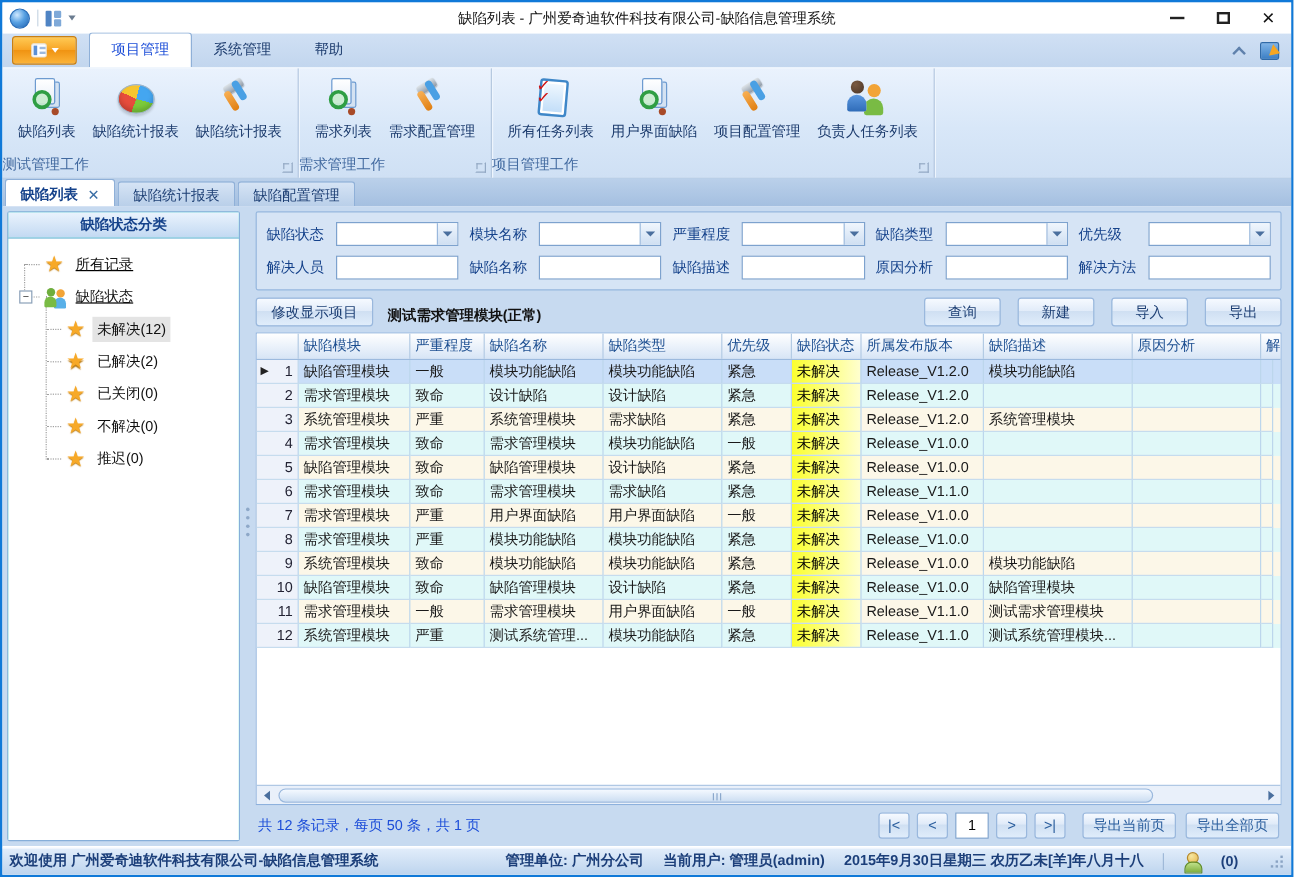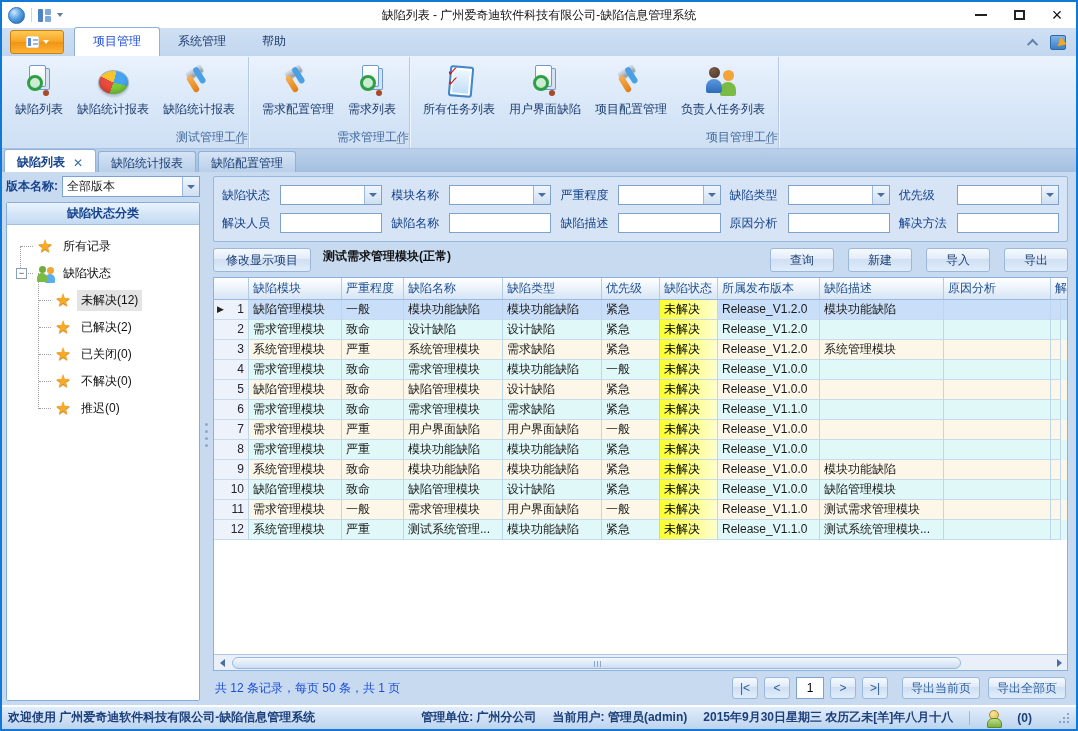--- a/index.html
+++ b/index.html
@@ -41,21 +41,21 @@
   .about-ic { width:16px; height:15px; background:linear-gradient(#7fb4e8,#3c7fc4); border:1px solid #2f6aa8; border-radius:2px; position:relative; }
   .about-ic::before { content:""; position:absolute; right:-2px; top:2px; width:0; height:0;
                       border-top:5px solid transparent; border-bottom:5px solid transparent; border-left:8px solid #f5a623; transform:rotate(20deg); }
 
   
   .ribbon { height:92px; background:linear-gradient(#eaf2fd,#d8e7f8 55%,#cfe0f4); border-bottom:1px solid #a9c4e2; display:flex; flex:none; }
   .rgroup { display:flex; flex-direction:column; border-right:1px solid #b6c9e0; box-shadow:1px 0 0 #eef5fd; position:relative; }
   .rbtns { flex:1; display:flex; align-items:flex-start; padding:4px 6px 0; }
   .rbtn { display:flex; flex-direction:column; align-items:center; padding:3px 7px 2px; border-radius:3px; cursor:default; }
   .rbtn-label { color:#1d3c6e; margin-top:3px; white-space:nowrap; }
-  .rgroup-label { height:19px; text-align:right; color:#41699f; line-height:17px; position:relative; }
+  .rgroup-label { height:19px; text-align:left; color:#41699f; line-height:17px; position:relative; }
   .dlg-launcher { position:absolute; right:4px; bottom:4px; width:9px; height:9px; border:1px solid #93a9c4; border-top-color:transparent; border-left-color:transparent; }
   .dlg-launcher::before { content:""; position:absolute; left:0px; top:0px; width:4px; height:4px; border-left:1px solid #93a9c4; border-top:1px solid #93a9c4; }
 
   .ric { width:36px; height:34px; position:relative; flex:none; }
   .ric.searchdoc::before { content:""; position:absolute; left:8px; top:1px; width:15px; height:20px;
          background:linear-gradient(#ffffff,#e6eef8); border:1px solid #6d9bd0; border-radius:2px;
          box-shadow:4px 3px 0 -1px #d4e2f2, 4px 3px 0 0 #6d9bd0; }
   .ric.searchdoc::after { content:""; position:absolute; left:6px; top:11px; width:10px; height:10px;
          border:3px solid #2f9e44; background:rgba(200,236,205,.9); border-radius:50%;
          box-shadow:11px 10px 0 -5px #a84a28; }
@@ -94,21 +94,21 @@
   .combo { flex:1; height:21px; background:#fff; border:1px solid #7da2ce; display:flex; align-items:center; position:relative; }
   .combo-value { flex:1; padding:0 4px; color:#222; overflow:hidden; white-space:nowrap; }
   .combo-btn { width:17px; height:100%; border-left:1px solid #9ab8dd; background:linear-gradient(#f0f6fd,#cfdff2); display:flex; align-items:center; justify-content:center; }
   .combo-arrow { width:0; height:0; border-left:4px solid transparent; border-right:4px solid transparent; border-top:4px solid #4a6f9e; }
   .side-panel { flex:1; display:flex; flex-direction:column; border:1px solid #86aed9; border-radius:2px; min-height:0; background:#5eead4; }
   .side-header { height:22px; background:linear-gradient(#eaf3fd,#c2d9f2); border-bottom:1px solid #9dbfe2; text-align:center;
                  line-height:21px; font-weight:bold; color:#15428b; flex:none; }
   .tree { flex:1; background:#fff; padding:8px 0 0 6px; position:relative; overflow:hidden; }
   .tree-vline { position:absolute; border-left:1px dotted #a0a0a0; }
   .tree-item { height:27px; display:flex; align-items:center; position:relative; cursor:default; }
-  .tree-item.lv1 { padding-left:24px; }
+  .tree-item.lv1 { padding-left:24px;text-decoration:underline; }
   .tree-item.lv2 { padding-left:42px; }
   .tree-item::before { content:""; position:absolute; top:13px; width:12px; border-top:1px dotted #a0a0a0; }
   .tree-item.lv1::before { left:8px; }
   .tree-item.lv2::before { left:26px; }
   .expander { display:none; position:absolute; left:3px; top:8px; width:11px; height:11px; background:#fff; border:1px solid #8aa0b8;
               line-height:9px; text-align:center; font-size:9px; color:#333; }
   .tree-item.haskids .expander { display:block; }
   .t-icon { width:22px; height:20px; flex:none; position:relative; }
   .t-icon.star::before { content:"★"; position:absolute; left:0; top:-1px; font-size:18px; line-height:20px; color:#f7a928; text-shadow:0 1px 1px #bd7d14; }
   .t-icon.people::before { content:""; position:absolute; left:2px; top:2px; width:7px; height:7px; border-radius:50%;
@@ -127,21 +127,21 @@
   .content { flex:1; display:flex; flex-direction:column; padding:4px 8px 4px 0; min-width:0; min-height:0; }
 
   .filter-panel { border:1px solid #96b7de; border-radius:2px; background:#d6e4f5; padding:7px 8px; margin-bottom:6px; flex:none; }
   .filter-row { display:flex; align-items:center; gap:9px; height:22px; }
   .filter-row + .filter-row { margin-top:6px; }
   .fpair { display:flex; align-items:center; flex:1; min-width:0; }
   .flabel { width:58px; flex:none; color:#15428b; white-space:nowrap; }
   .fpair .combo, .fpair .finput { flex:1; min-width:0; height:20px; }
   .finput { background:#fff; border:1px solid #7da2ce; padding:0 3px; font:inherit; color:#222; width:100%; }
 
-  .ctoolbar { display:flex; align-items:flex-start; margin-bottom:5px; flex:none; gap:8px; }
+  .ctoolbar { display:flex; align-items:flex-end; margin-bottom:5px; flex:none; gap:8px; }
   .btn { height:24px; min-width:64px; padding:0 12px; border:1px solid #9ab8dd; border-radius:3px; color:#1d3f74;
          background:linear-gradient(#f6faff,#e2ecf9 45%,#cfdff2 46%,#e0edfb); font:inherit; cursor:default; }
   .sys-label { font-weight:bold; color:#111; margin-left:4px; flex:1; white-space:nowrap; overflow:hidden; }
   .ctoolbar-right { display:flex; gap:14px; }
 
   
   .grid { flex:1; border:1px solid #8db1dd; background:#fff; display:flex; flex-direction:column; min-height:0; }
   .ghead { display:flex; flex:none; height:22px; background:linear-gradient(#ffffff,#d7e5f6); border-bottom:1px solid #9cbade; }
   .hcell { border-right:1px solid #b3cbe4; color:#1d4f91; line-height:21px; padding:0 4px; white-space:nowrap; overflow:hidden; flex:none; }
   .rownum { width:35px; flex:none; text-align:right; padding:0 5px 0 2px; position:relative; }
@@ -250,27 +250,27 @@
           </div>
 
       </div>
       <div class="rgroup-label">测试管理工作</div>
       <span class="dlg-launcher"></span>
     </div>
     <div class="rgroup">
       <div class="rbtns">
 
           <div class="rbtn">
+            <span class="ric searchdoc"></span>
+            <span class="rbtn-label">需求列表</span>
+          </div>
+
+          <div class="rbtn">
             <span class="ric tools"></span>
             <span class="rbtn-label">需求配置管理</span>
-          </div>
-
-          <div class="rbtn">
-            <span class="ric searchdoc"></span>
-            <span class="rbtn-label">需求列表</span>
           </div>
 
       </div>
       <div class="rgroup-label">需求管理工作</div>
       <span class="dlg-launcher"></span>
     </div>
     <div class="rgroup">
       <div class="rbtns">
 
           <div class="rbtn">
@@ -308,29 +308,20 @@
       <span>缺陷统计报表</span>
     </div>
     <div class="dtab">
       <span>缺陷配置管理</span>
     </div>
   </div>
 
   <div class="main">
 
     <div class="sidebar">
-      <div class="version-row">
-        <span class="version-label">版本名称:</span>
-        <div class="combo">
-          <span class="combo-value">全部版本</span>
-          <span class="combo-btn">
-              <span class="combo-arrow"></span>
-            </span>
-        </div>
-      </div>
       <div class="side-panel">
         <div class="side-header">缺陷状态分类</div>
         <div class="tree">
           <span class="tree-vline" style="left:13px; top:21px; height:28px;"></span>
           <span class="tree-vline" style="left:31px; top:48px; height:136px;"></span>
 
             <div class="tree-item lv1">
 
               <span class="t-icon star"></span>
               <span class="t-label">所有记录</span>

